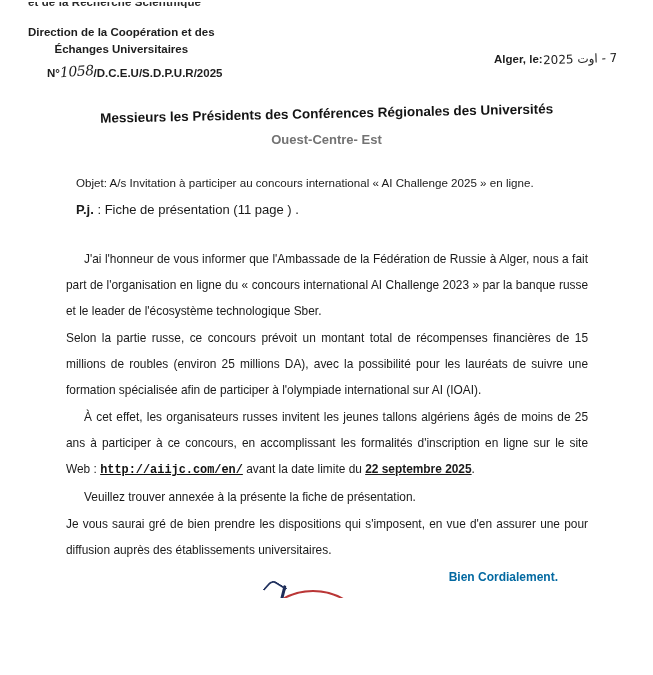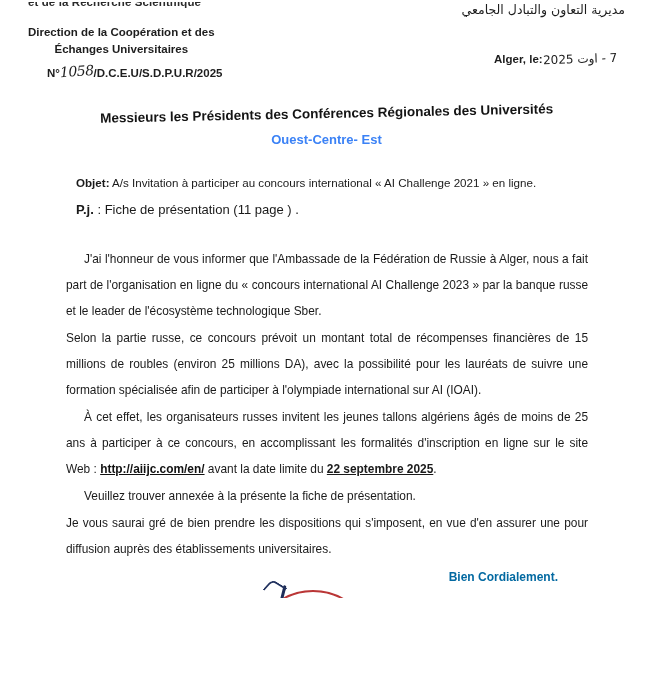--- a/index.html
+++ b/index.html
@@ -102,35 +102,35 @@
   .addressee .line1 {
     font-size: 13.5px;
     font-weight: bold;
     color: #141414;
     transform: rotate(-1.2deg);
     display: inline-block;
   }
   .addressee .line2 {
     font-size: 13px;
     font-weight: bold;
-    color: #3b82f6;
+    color: #737373;
     margin-top: 10px;
     display: block;
   }
 
   
   .objet {
     position: absolute;
     left: 76px;
     top: 176px;
     font-size: 11.6px;
     color: #1a1a1a;
     white-space: nowrap;
   }
-  .objet b { font-weight: bold; }
+  .objet b { font-weight: normal; }
   .pj {
     position: absolute;
     left: 76px;
     top: 202px;
     font-size: 13px;
     color: #1a1a1a;
     white-space: nowrap;
   }
   .pj b { font-weight: bold; }
 
@@ -147,20 +147,21 @@
   }
   .body p {
     margin: 0 0 1px 0;
     text-indent: 18px;
   }
   .body p.noind { text-indent: 0; }
   .body a, .body .url {
     font-weight: bold;
     color: #111;
     text-decoration: underline;
+    font-family: Liberation Mono, monospace;
   }
   .body .deadline {
     font-weight: bold;
     text-decoration: underline;
   }
 
   .closing {
     position: absolute;
     right: 95px;
     top: 570px;
@@ -275,34 +276,33 @@
 
   <div class="hdr-direction">
     <div>Direction de la Coopération et des</div>
     <div>Échanges Universitaires</div>
   </div>
 
   <div class="hdr-ref">
     <span>N°</span><span class="ref-hand">1058</span><span>/D.C.E.U/S.D.P.U.R/2025</span>
   </div>
 
-  <div class="hdr-arabic">مديرية التعاون والتبادل الجامعي</div>
 
   <div class="hdr-dateline">
     <span class="lbl">Alger, le:</span>
     <span class="val">7 - اوت 2025</span>
   </div>
 
   <div class="addressee">
     <span class="line1">Messieurs les Présidents des Conférences Régionales des Universités</span>
     <span class="line2">Ouest-Centre- Est</span>
   </div>
 
   <div class="objet">
-    <b>Objet:</b><span> A/s Invitation à participer au concours international « AI Challenge 2021 » en ligne.</span>
+    <b>Objet:</b><span> A/s Invitation à participer au concours international « AI Challenge 2025 » en ligne.</span>
   </div>
 
   <div class="pj">
     <b>P.j.</b><span> : Fiche de présentation  (11 page ) .</span>
   </div>
 
   <div class="body">
     <p>J'ai l'honneur de vous informer que l'Ambassade de la Fédération de Russie à Alger, nous a fait part de l'organisation en ligne du « concours international AI Challenge 2023 » par la banque russe et le leader de l'écosystème technologique Sber.</p>
     <p class="noind">Selon la partie russe, ce concours prévoit un montant total de récompenses financières de 15 millions de roubles (environ 25 millions DA), avec la possibilité pour les lauréats de suivre une formation spécialisée afin de participer à l'olympiade international sur AI (IOAI).</p>
     <p><span>À cet effet, les organisateurs russes invitent les jeunes tallons algériens âgés de moins de 25 ans à participer à ce concours, en accomplissant les formalités d'inscription en ligne sur le site Web : </span><span class="url">http://aiijc.com/en/</span><span> avant la date limite du </span><span class="deadline">22 septembre 2025</span><span>.</span></p>

